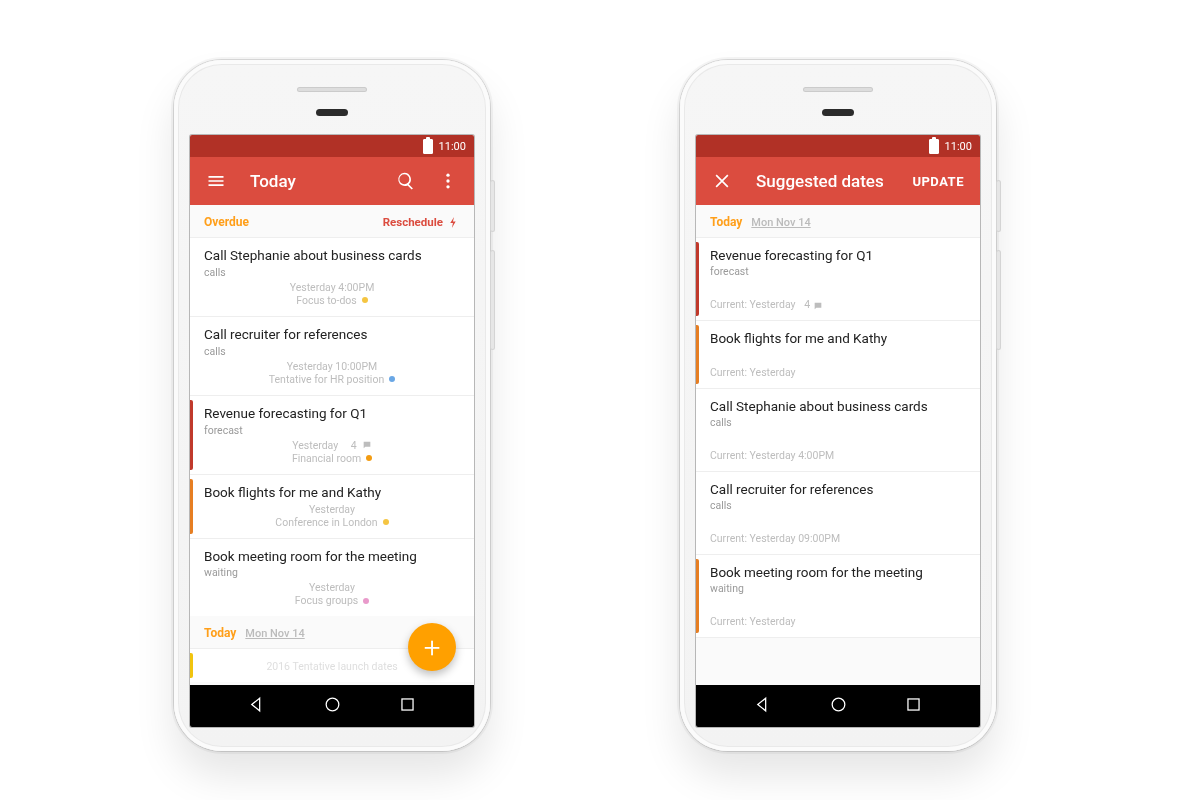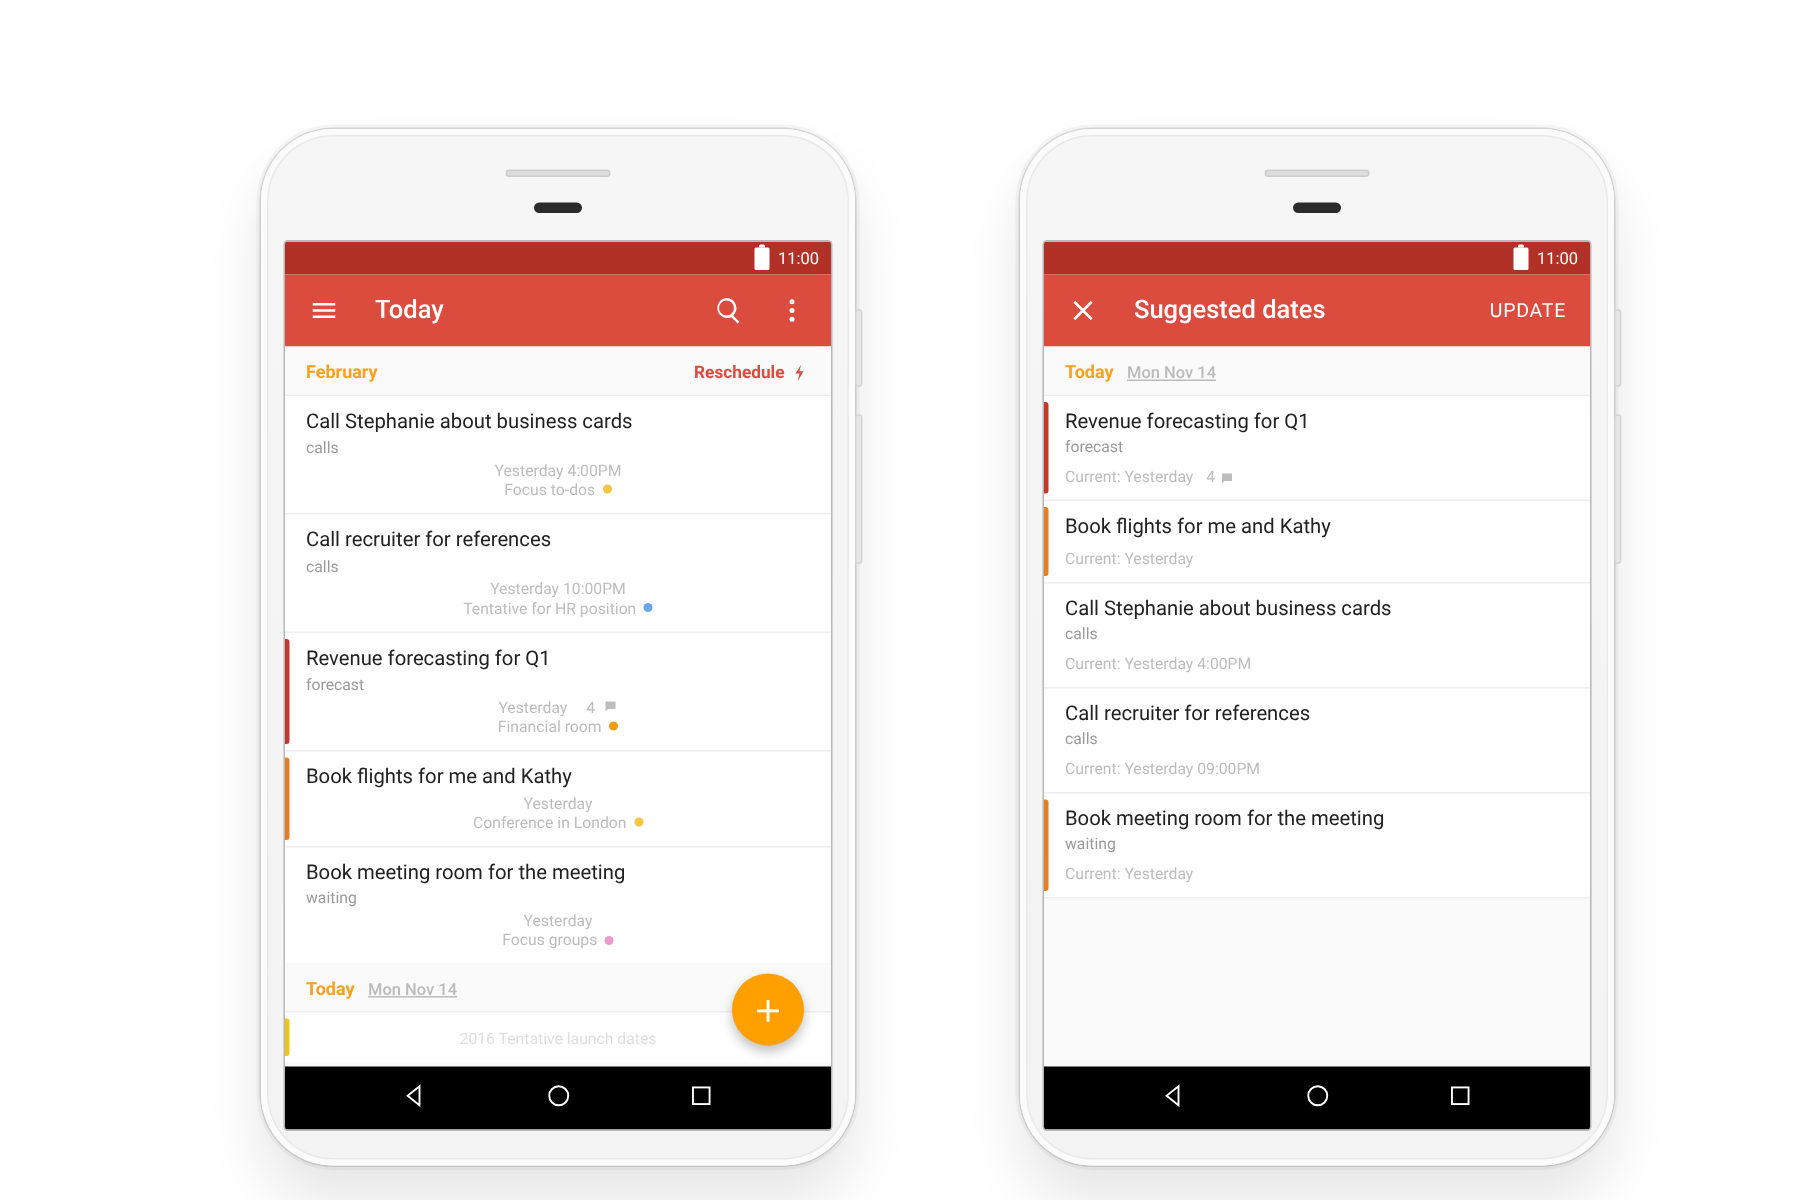--- a/index.html
+++ b/index.html
@@ -1,30 +1,30 @@
 <!DOCTYPE html>
 <html><head>
 <meta charset="utf-8">
 <style>
   html, body { margin:0; padding:0; width:1200px; height:800px; background:#fff; font-family:Roboto, "Helvetica Neue", Arial, sans-serif; -webkit-font-smoothing:antialiased; }
   .stage { width:1200px; height:800px; position:relative; }
 
   
   .phone {
     position:absolute;
-    width:396px; height:691px;
+    width:316px; height:691px;
     border-radius:48px;
     background:linear-gradient(#f6f6f6,#f3f3f3);
     box-shadow:
       0 0 0 1px rgba(0,0,0,0.12),
       0 0 0 3px rgba(0,0,0,0.04),
       inset 0 0 0 4px #fbfbfb,
       inset 0 0 0 5px #e9e9e9,
       0 25px 40px rgba(0,0,0,0.10);
-    top:86px;
+    top:60px;
   }
   .phone.left  { left:174px; }
   .phone.right { left:680px; }
 
   
   .side-btn { position:absolute; background:#e6e6e6; border-radius:3px; box-shadow:inset 0 0 0 1px rgba(0,0,0,0.08); }
   .side-power { right:-5px; top:120px; width:5px; height:52px; }
   .side-vol   { right:-5px; top:190px; width:5px; height:100px; }
 
   
@@ -45,21 +45,21 @@
   .battery-icon { width:8px; height:13px; border:1.5px solid #fff; border-radius:1px; position:relative; background:#fff; }
   .battery-icon::before { content:""; position:absolute; top:-3px; left:2px; width:4px; height:2px; background:#fff; border-radius:1px 1px 0 0; }
 
   
   .appbar {
     height:48px; background:#db4c3f; color:#fff; display:flex; align-items:center; padding:0 8px; gap:6px;
   }
   .appbar .title { font-size:17px; font-weight:500; flex:1; padding-left:10px; }
   .icon-btn { width:36px; height:36px; display:flex; align-items:center; justify-content:center; border-radius:50%; cursor:pointer; }
   .icon-btn svg { width:20px; height:20px; fill:#fff; }
-  .update-btn { font-size:13px; font-weight:400; letter-spacing:0.5px; padding:0 8px; cursor:pointer;text-align:right; }
+  .update-btn { font-size:13px; font-weight:700; letter-spacing:0.5px; padding:0 8px; cursor:pointer;text-align:right; }
 
   
   .content { position:absolute; top:70px; bottom:42px; left:0; right:0; overflow:hidden; background:#fafafa; }
 
   
   .sec-head { display:flex; align-items:center; justify-content:space-between; padding:10px 14px 8px; font-size:12px; }
   .sec-head .h-name { font-weight:700; }
   .sec-head .h-sub  { color:#bbb; font-weight:500; margin-left:6px; font-size:11px;text-decoration:underline; }
   .sec-head.overdue .h-name { color:#ff9f1a; }
   .sec-head.date .h-name { color:#ff9f1a; }
@@ -82,21 +82,21 @@
   .dot-yellow { background:#f5c542; }
   .dot-blue   { background:#6aa7e5; }
   .dot-orange { background:#f39c12; }
   .dot-pink   { background:#e99acb; }
   .cmt-ico { width:10px; height:10px; fill:#bdbdbd; }
 
   
   .stask { background:#fff; border-top:1px solid #eee; padding:9px 14px 9px 14px; position:relative; }
   .stask .t-title { font-size:13.5px; color:#222; }
   .stask .t-sub   { font-size:10.5px; color:#9a9a9a; margin-top:2px; }
-  .stask .t-cur   { font-size:10.5px; color:#bdbdbd; margin-top:7px; display:flex; align-items:flex-end; gap:3px; }
+  .stask .t-cur   { font-size:10.5px; color:#bdbdbd; margin-top:20px; display:flex; align-items:flex-end; gap:3px; }
 
   
   .fab { position:absolute; right:18px; bottom:56px; width:48px; height:48px; border-radius:50%; background:#ffa000; box-shadow:0 4px 8px rgba(0,0,0,0.25); display:flex; align-items:center; justify-content:center; color:#fff; font-size:28px; font-weight:300; cursor:pointer; }
 
   
   .navbar { position:absolute; bottom:0; left:0; right:0; height:42px; background:#000; display:flex; align-items:center; justify-content:space-evenly; }
   .nav-ico svg { width:19px; height:19px; stroke:#fff; fill:none; stroke-width:1.6; }
 
   
   .cutoff { position:relative; }
@@ -134,21 +134,21 @@
           <svg viewBox="0 0 24 24">
               <circle cx="12" cy="5" r="2"></circle>
               <circle cx="12" cy="12" r="2"></circle>
               <circle cx="12" cy="19" r="2"></circle>
             </svg>
         </span>
       </div>
 
       <div class="content">
         <div class="sec-head overdue">
-          <span class="h-name">February</span>
+          <span class="h-name">Overdue</span>
           <span class="resched">
             <span>Reschedule</span>
             <svg viewBox="0 0 24 24">
                 <path d="M13 2l-2 8h5l-7 12 2-9H6z"></path>
               </svg>
           </span>
         </div>
 
         <div class="task">
           <div class="t-title">Call Stephanie about business cards</div>

